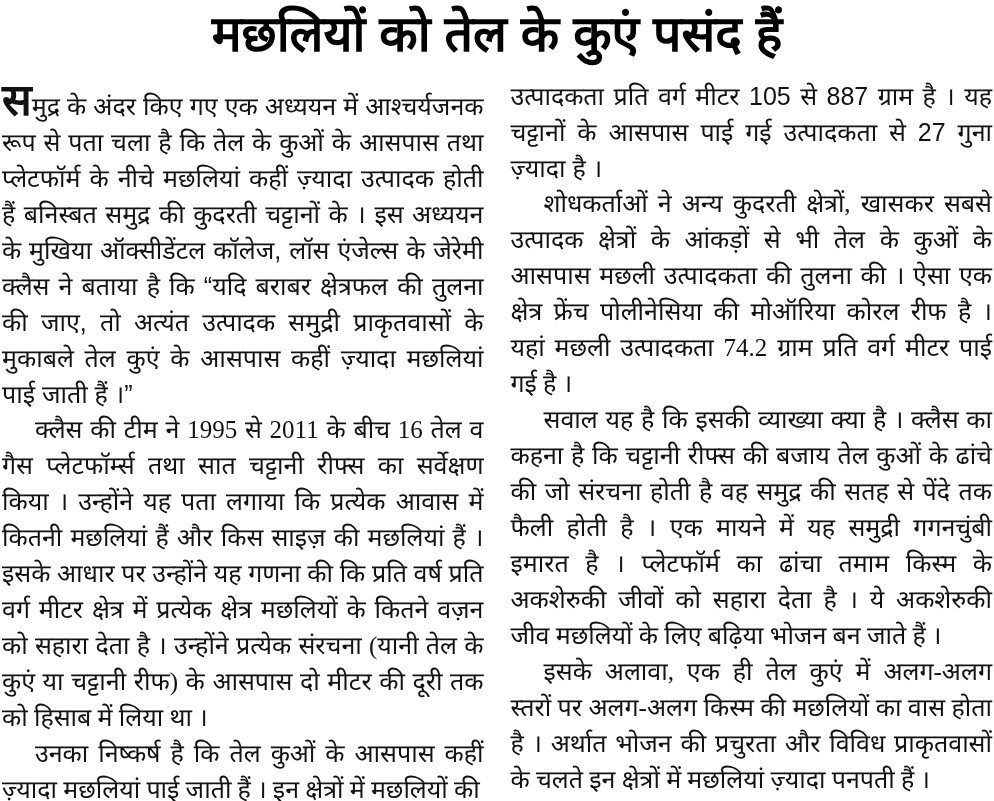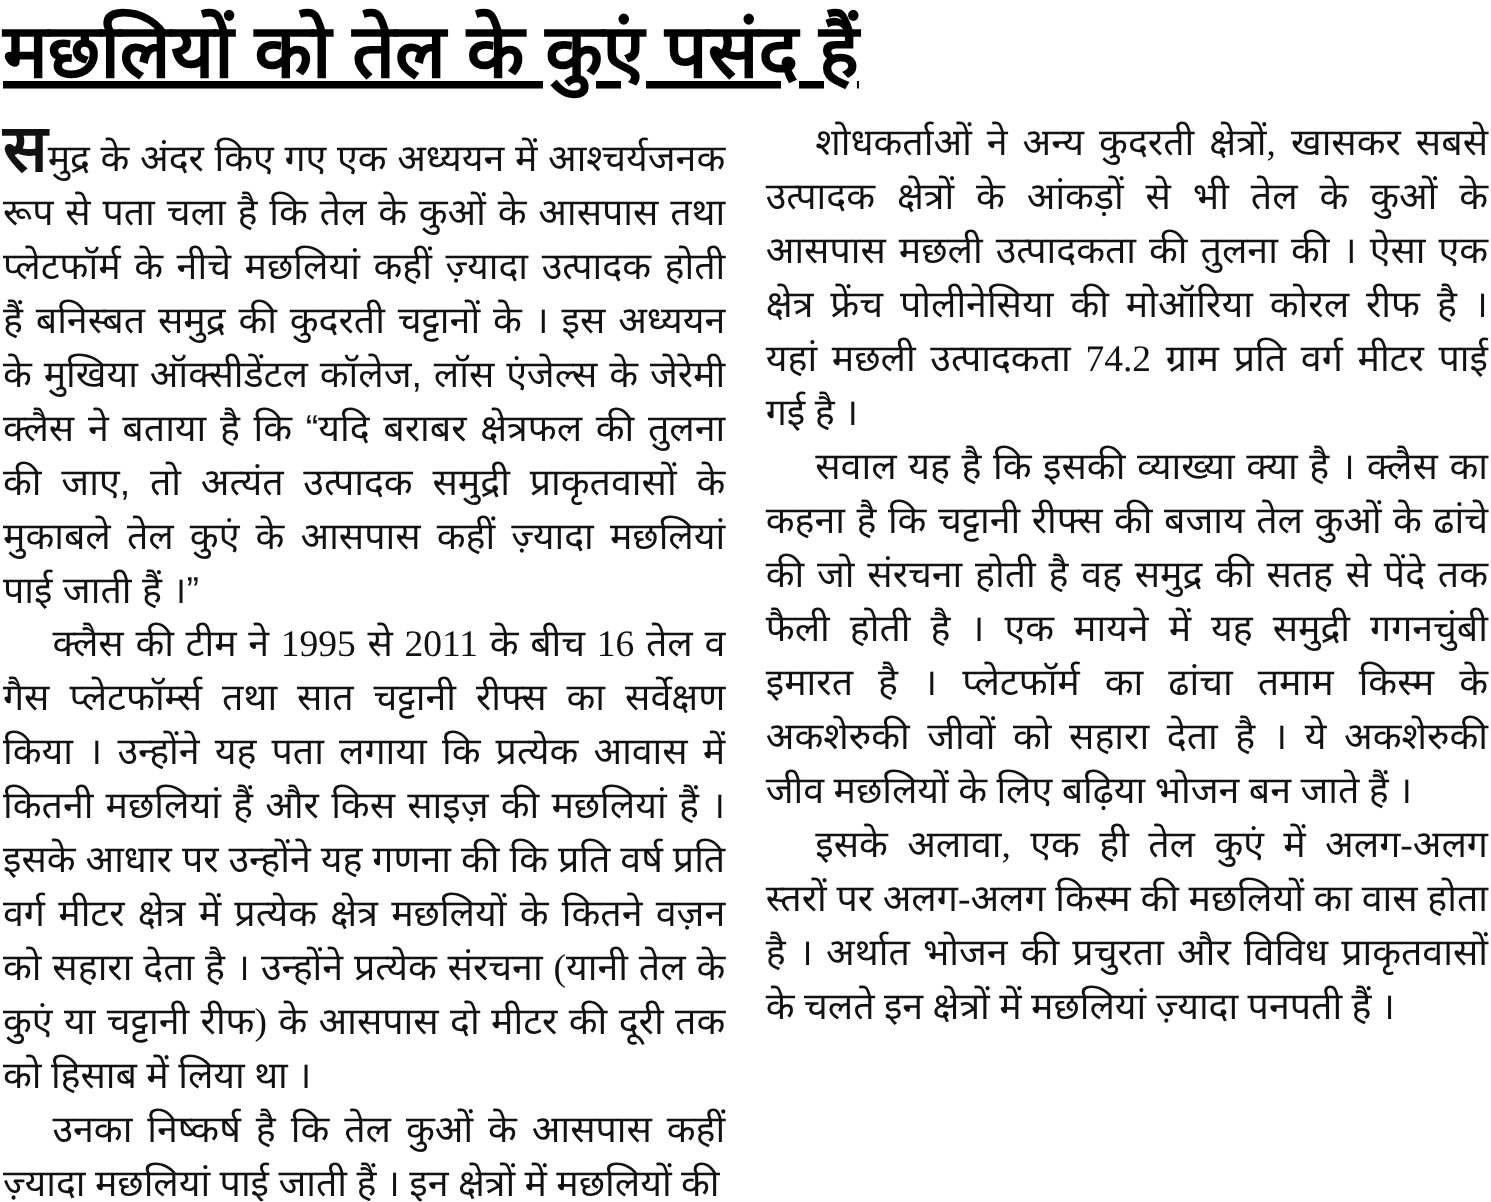--- a/index.html
+++ b/index.html
@@ -7,26 +7,26 @@
     width: 994px;
     height: 801px;
     background: #ffffff;
     overflow: hidden;
     font-family: "Liberation Sans", sans-serif;
     color: #121212;
   }
   .page { padding: 4px 2px 0 2px; box-sizing: border-box; }
   .title {
     margin: 0 0 14px 0;
+    text-align: center;
     font-size: 50px;
     line-height: 60px;
     font-weight: 700;
     color: #000000;
     letter-spacing: 0px;
-    text-decoration: underline;
   }
   .columns { display: flex; gap: 27px; }
   .col {
     flex: 1;
     text-align: justify;
     font-size: 25px;
     line-height: 36px;
   }
   .para { margin: 0; }
   .indent { text-indent: 33px; font-family: Liberation Serif, serif; }
@@ -44,19 +44,20 @@
 
   <div class="columns">
 
     <div class="col">
       <p class="para"><span class="dropcap">स</span><span>मुद्र के अंदर किए गए एक अध्ययन में आश्चर्यजनक रूप से पता चला है कि तेल के कुओं के आसपास तथा प्लेटफॉर्म के नीचे मछलियां कहीं ज़्यादा उत्पादक होती हैं बनिस्बत समुद्र की कुदरती चट्टानों के&nbsp;। इस अध्ययन के मुखिया ऑक्सीडेंटल कॉलेज, लॉस एंजेल्स के जेरेमी क्लैस ने बताया है कि “यदि बराबर क्षेत्रफल की तुलना की जाए, तो अत्यंत उत्पादक समुद्री प्राकृतवासों के मुकाबले तेल कुएं के आसपास कहीं ज़्यादा मछलियां पाई जाती हैं&nbsp;।”</span></p>
       <p class="para indent">क्लैस की टीम ने 1995 से 2011 के बीच 16 तेल व गैस प्लेटफॉर्म्स तथा सात चट्टानी रीफ्स का सर्वेक्षण किया&nbsp;। उन्होंने यह पता लगाया कि प्रत्येक आवास में कितनी मछलियां हैं और किस साइज़ की मछलियां हैं&nbsp;। इसके आधार पर उन्होंने यह गणना की कि प्रति वर्ष प्रति वर्ग मीटर क्षेत्र में प्रत्येक क्षेत्र मछलियों के कितने वज़न को सहारा देता है&nbsp;। उन्होंने प्रत्येक संरचना (यानी तेल के कुएं या चट्टानी रीफ) के आसपास दो मीटर की दूरी तक को हिसाब में लिया था&nbsp;।</p>
       <p class="para indent">उनका निष्कर्ष है कि तेल कुओं के आसपास कहीं ज़्यादा मछलियां पाई जाती हैं&nbsp;। इन क्षेत्रों में मछलियों की</p>
     </div>
 
     <div class="col">
+      <p class="para">उत्पादकता प्रति वर्ग मीटर 105 से 887 ग्राम है&nbsp;। यह चट्टानों के आसपास पाई गई उत्पादकता से 27 गुना ज़्यादा है&nbsp;।</p>
       <p class="para indent">शोधकर्ताओं ने अन्य कुदरती क्षेत्रों, खासकर सबसे उत्पादक क्षेत्रों के आंकड़ों से भी तेल के कुओं के आसपास मछली उत्पादकता की तुलना की&nbsp;। ऐसा एक क्षेत्र फ्रेंच पोलीनेसिया की मोऑरिया कोरल रीफ है&nbsp;। यहां मछली उत्पादकता 74.2 ग्राम प्रति वर्ग मीटर पाई गई है&nbsp;।</p>
       <p class="para indent">सवाल यह है कि इसकी व्याख्या क्या है&nbsp;। क्लैस का कहना है कि चट्टानी रीफ्स की बजाय तेल कुओं के ढांचे की जो संरचना होती है वह समुद्र की सतह से पेंदे तक फैली होती है&nbsp;। एक मायने में यह समुद्री गगनचुंबी इमारत है&nbsp;। प्लेटफॉर्म का ढांचा तमाम किस्म के अकशेरुकी जीवों को सहारा देता है&nbsp;। ये अकशेरुकी जीव मछलियों के लिए बढ़िया भोजन बन जाते हैं&nbsp;।</p>
       <p class="para indent"><span>इसके अलावा, एक ही तेल कुएं में अलग-अलग स्तरों पर अलग-अलग किस्म की मछलियों का वास होता है&nbsp;। अर्थात भोजन की प्रचुरता और विविध प्राकृतवासों के चलते इन क्षेत्रों में मछलियां ज़्यादा पनपती हैं&nbsp;।</span> </p>
     </div>
 
   </div>
 </div>
 
 </body></html>

